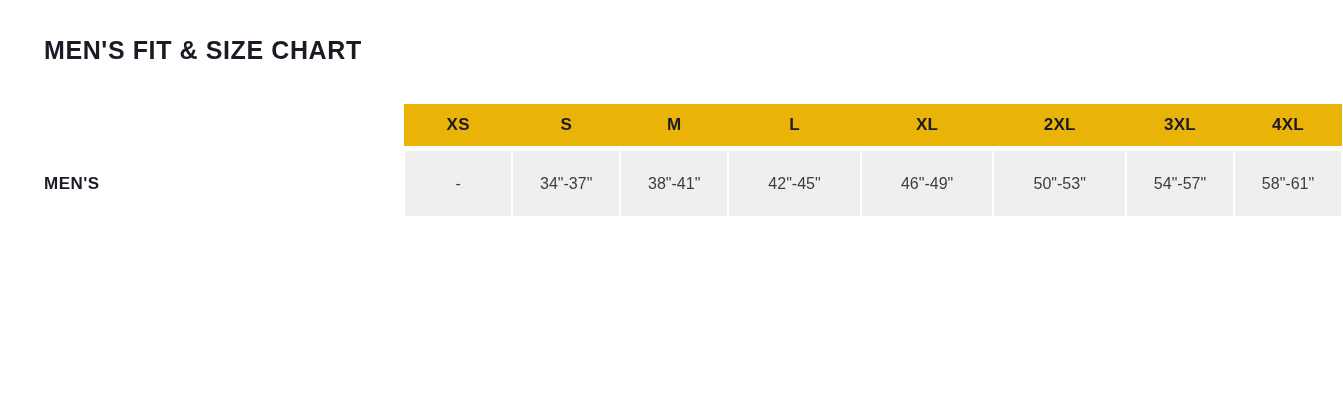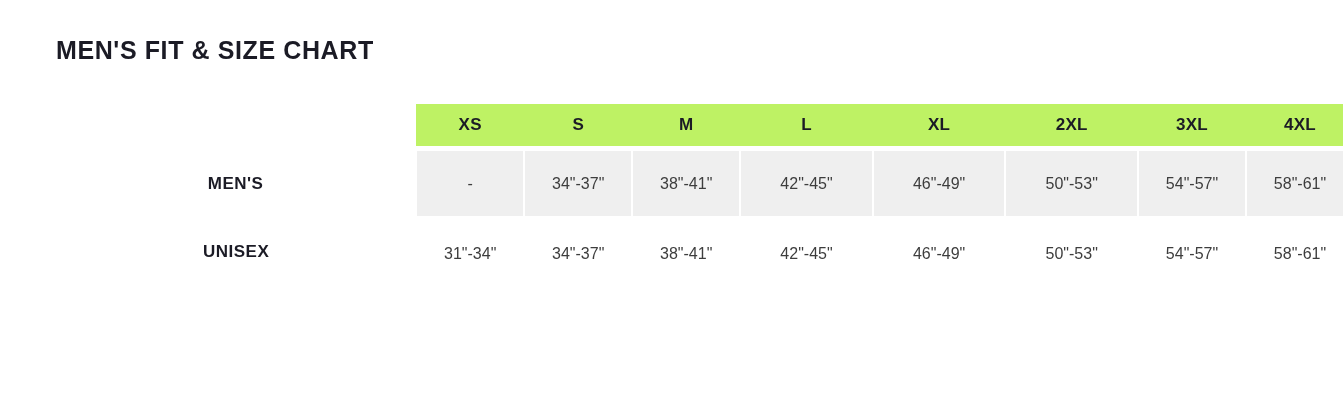--- a/index.html
+++ b/index.html
@@ -13,21 +13,20 @@
     font-family: "Liberation Sans", sans-serif;
     position: relative;
     overflow: hidden;
     -webkit-font-smoothing: antialiased;
   }
 
   .page {
     position: absolute;
     inset: 0;
     background: #ffffff;
-    margin-left: 12px;
   }
 
   .chart-title {
     position: absolute;
     left: 44px;
     top: 34px;
     font-size: 25px;
     font-weight: bold;
     letter-spacing: 0.6px;
     color: #1b1b25;
@@ -52,21 +51,21 @@
   }
 
   
   .head-row th {
     height: 42px;
     font-size: 17px;
     font-weight: bold;
     color: #1b1b25;
     text-align: center;
     letter-spacing: 0.3px;
-    background: #bef264;
+    background: #eab308;
   }
   .head-row th.rowlabel-head {
     background: #ffffff;
   }
 
   
   .row-label {
     font-size: 17px;
     font-weight: bold;
     color: #1b1b25;
@@ -83,21 +82,20 @@
     font-size: 16px;
     color: #3d3d3d;
     font-weight: normal;
     white-space: nowrap;
     background-clip: padding-box;
   }
 
   
   tr.body-row td {
     height: 65px;
-    text-align: center;
   }
 
   
   tr.shaded td.data-cell {
     background-color: #efefef;
     border-left: 2px solid #ffffff;
     border-right: 2px solid #ffffff;
     border-top: 5px solid #ffffff;
     border-bottom: 5px solid #ffffff;
   }
@@ -153,27 +151,16 @@
         <td class="row-label">MEN'S</td>
         <td class="data-cell">-</td>
         <td class="data-cell">34"-37"</td>
         <td class="data-cell">38"-41"</td>
         <td class="data-cell">42"-45"</td>
         <td class="data-cell">46"-49"</td>
         <td class="data-cell">50"-53"</td>
         <td class="data-cell">54"-57"</td>
         <td class="data-cell">58"-61"</td>
       </tr>
-      <tr class="body-row plain">
-        <td class="row-label">UNISEX</td>
-        <td class="data-cell">31"-34"</td>
-        <td class="data-cell">34"-37"</td>
-        <td class="data-cell">38"-41"</td>
-        <td class="data-cell">42"-45"</td>
-        <td class="data-cell">46"-49"</td>
-        <td class="data-cell">50"-53"</td>
-        <td class="data-cell">54"-57"</td>
-        <td class="data-cell">58"-61"</td>
-      </tr>
     </tbody>
   </table>
 
 </div>
 
 </body></html>

